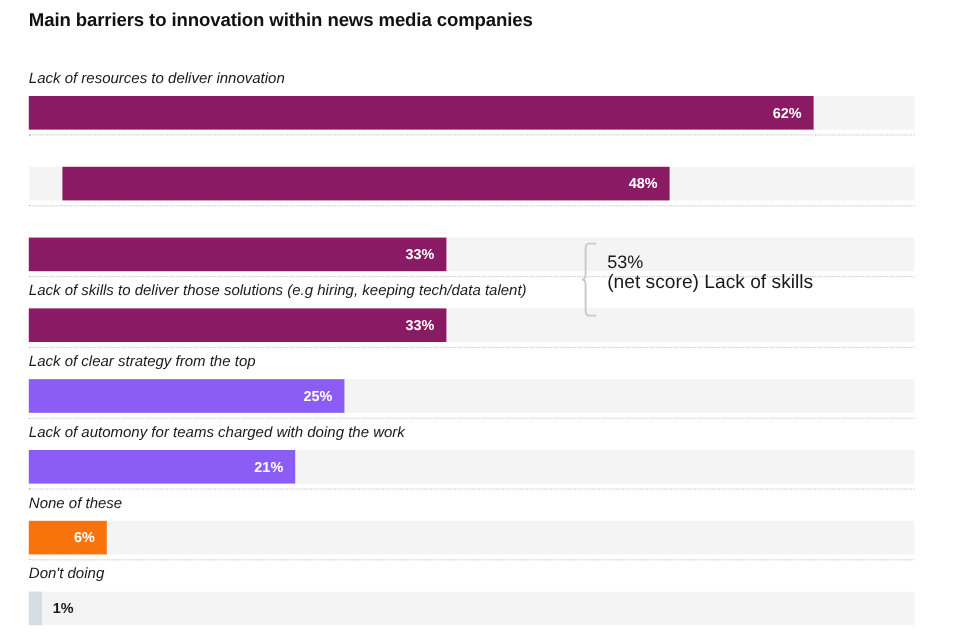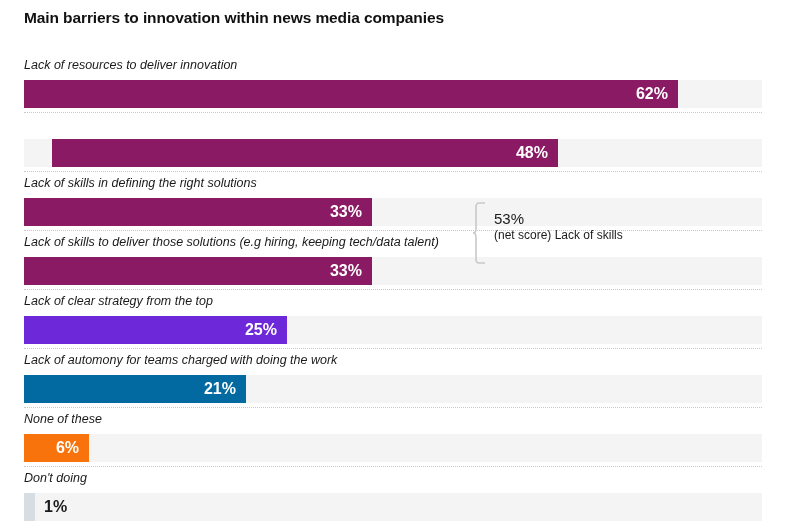--- a/index.html
+++ b/index.html
@@ -68,21 +68,21 @@
     height: 28px;
     background: #8a1a64;
     box-sizing: border-box;
     display: flex;
     align-items: center;
     justify-content: flex-end;
   }
   .bar.orange { background: #f8730c; }
   .bar.grey { background: #d6dde3; }
   .bar-value {
-    font-size: 16px;
+    font-size: 12px;
     font-weight: bold;
     color: #ffffff;
     padding-right: 10px;
     white-space: nowrap;
   }
   .bar.grey .bar-value {
     color: #1a1a1a;
     position: absolute;
     left: 100%;
     padding-right: 0;
@@ -91,21 +91,21 @@
   .sep {
     position: absolute;
     left: 24px;
     top: 54px;
     width: 738px;
     height: 1px;
     border-top: 1px dotted #c9c9c9;
   }
   .annotation {
     position: absolute;
-    left: 472px;
+    left: 484px;
     top: 201px;
     width: 300px;
     height: 70px;
   }
   .brace-svg {
     position: absolute;
     left: 0;
     top: 0;
   }
   .anno-text {
@@ -113,21 +113,21 @@
     left: 22px;
     top: 9px;
   }
   .anno-big {
     font-size: 15px;
     color: #1a1a1a;
     line-height: 18px;
     white-space: nowrap;
   }
   .anno-small {
-    font-size: 12px;
+    font-size: 16px;
     color: #1a1a1a;
     line-height: 15px;
     white-space: nowrap;
   }
 </style>
 </head>
 <body>
 
 <div id="chart-root">
 
@@ -148,21 +148,20 @@
     <div class="row">
       <div class="track">
         <div class="bar" style="width:506px;background:#8a1a64;margin-left:28px;">
           <span class="bar-value">48%</span>
         </div>
       </div>
       <div class="sep"></div>
     </div>
 
     <div class="row">
-      <div class="row-label">Lack of skills in defining the right solutions</div>
       <div class="track">
         <div class="bar" style="width:348px;background:#8a1a64;">
           <span class="bar-value">33%</span>
         </div>
       </div>
       <div class="sep"></div>
     </div>
 
     <div class="row">
       <div class="row-label">Lack of skills to deliver those solutions (e.g hiring, keeping tech/data talent)</div>
@@ -170,31 +169,31 @@
         <div class="bar" style="width:348px;background:#8a1a64;">
           <span class="bar-value">33%</span>
         </div>
       </div>
       <div class="sep"></div>
     </div>
 
     <div class="row">
       <div class="row-label">Lack of clear strategy from the top</div>
       <div class="track">
-        <div class="bar" style="width:263px;background:#6d28d9;">
+        <div class="bar" style="width:263px;background:#8b5cf6;">
           <span class="bar-value">25%</span>
         </div>
       </div>
       <div class="sep"></div>
     </div>
 
     <div class="row">
       <div class="row-label">Lack of automony for teams charged with doing the work</div>
       <div class="track">
-        <div class="bar" style="width:222px;background:#0369a1;">
+        <div class="bar" style="width:222px;background:#8b5cf6;">
           <span class="bar-value">21%</span>
         </div>
       </div>
       <div class="sep"></div>
     </div>
 
     <div class="row">
       <div class="row-label">None of these</div>
       <div class="track">
         <div class="bar orange" style="width: 65px; background: rgb(248, 115, 12);">

